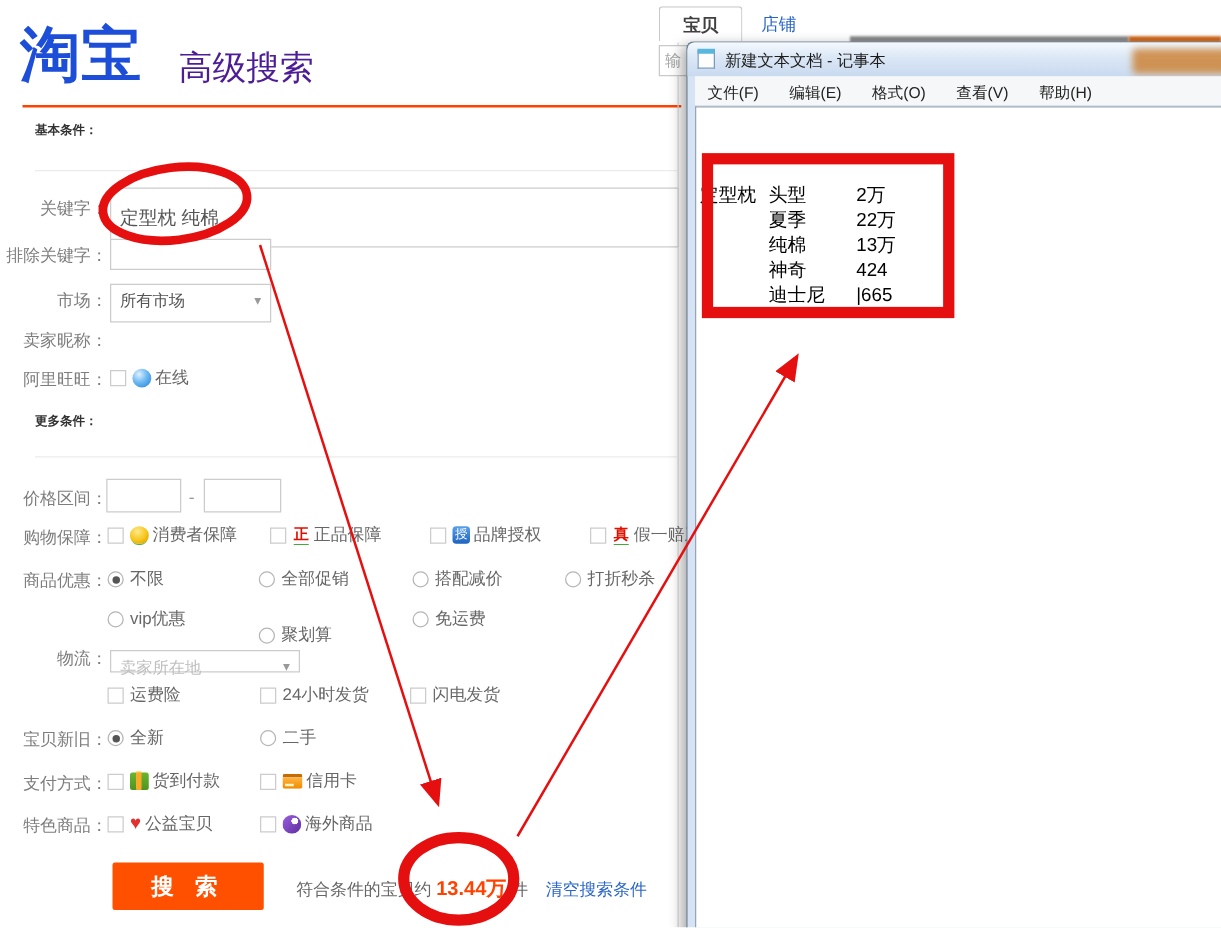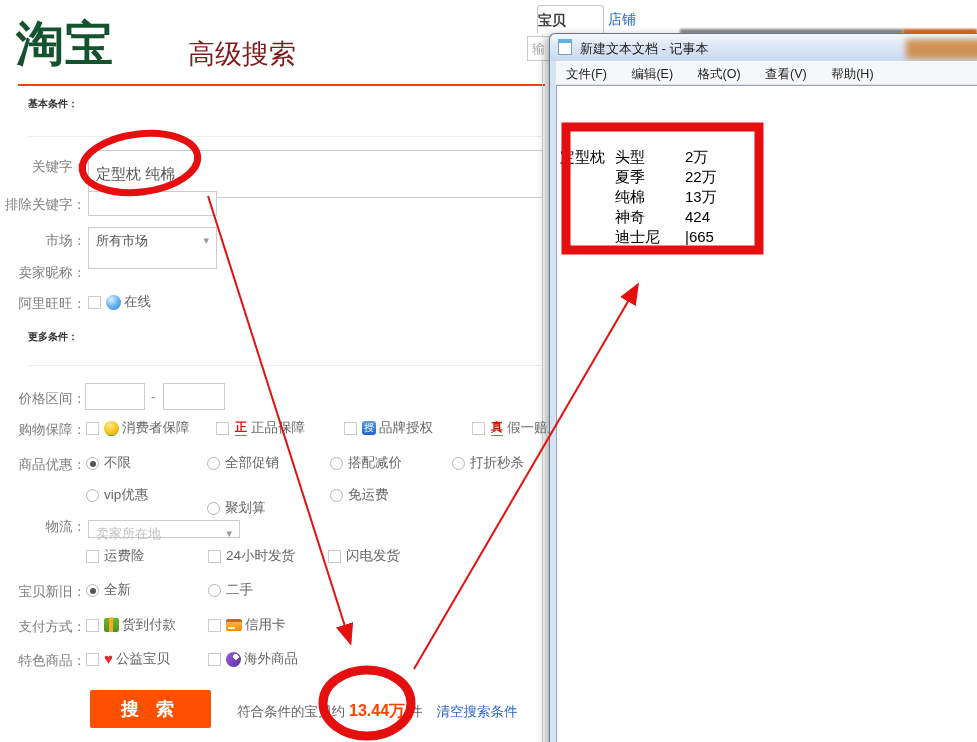--- a/index.html
+++ b/index.html
@@ -1,26 +1,26 @@
 <!DOCTYPE html>
 <html><head>
 <meta charset="utf-8">
 <style>
   * { margin:0; padding:0; box-sizing:border-box; }
   html,body { background:#fff; }
   body { font-family:"Liberation Sans","DejaVu Sans",sans-serif; }
   #stage { position:relative; width:977px; height:742px; overflow:hidden; background:#fff; }
 
   
-  .logo { position:absolute; left:16px; top:12px; font-size:48px; font-weight:bold; color:#14532d; letter-spacing:1px; }
-  .logo-sub { position:absolute; left:143px; top:36px; font-size:27px; color:#7f1d1d;margin-left:45px; }
+  .logo { position:absolute; left:16px; top:12px; font-size:48px; font-weight:bold; color:#1d4ed8; letter-spacing:1px; }
+  .logo-sub { position:absolute; left:143px; top:36px; font-size:27px; color:#4c1d95; }
   .orange-rule { position:absolute; left:18px; top:84px; width:527px; height:2px; background:#ff4200; }
   .page-right-border { position:absolute; left:542px; top:34px; width:1px; height:708px; background:#d9d9d9; }
 
-  .tab { position:absolute; top:5px; height:28px; line-height:28px; font-size:14px;margin-left:10px; }
+  .tab { position:absolute; top:5px; height:28px; line-height:28px; text-align:center; font-size:14px; }
   .tab-active { left:527px; width:67px; background:#fff; border:1px solid #c9c9c9; border-bottom:none; border-radius:3px 3px 0 0; color:#404040; font-weight:bold; }
   .tab-link { left:598px; width:50px; color:#2a66c8; cursor:pointer; }
   .top-input { position:absolute; left:527px; top:36px; width:130px; height:25px; border:1px solid #c9c9c9; font-size:13px; color:#aaa; padding:0 4px; background:#fff; }
 
   .sec-title { position:absolute; left:28px; font-size:10px; font-weight:bold; color:#333; }
   .divider { position:absolute; left:28px; width:514px; height:1px; background:#ececec; }
 
   .flabel { position:absolute; left:0; width:86px; text-align:right; font-size:13.5px; color:#7d7d7d; }
   .tinput { position:absolute; border:1px solid #ccc; background:#fff; font-size:14px; color:#555; padding:0 7px; font-family:inherit; }
   .tinput::placeholder { color:#ccc; }
@@ -92,21 +92,21 @@
   <div class="sec-title" style="top:97px">基本条件：</div>
   <div class="divider" style="top:136px"></div>
 
   <div class="flabel" style="top:158px">关键字：</div>
   <input class="tinput" style="left: 88px; top: 150px; width: 455px; height: 48px; font-size: 15px;" readonly="" value="定型枕 纯棉">
 
   <div class="flabel" style="top:196px">排除关键字：</div>
   <input class="tinput" style="left: 88px; top: 191px; width: 129px; height: 25px;" readonly="" value="">
 
   <div class="flabel" style="top:232px">市场：</div>
-  <div class="pseudo-select" style="left:88px;top:227px;width:129px;height:42px">
+  <div class="pseudo-select" style="left:88px;top:227px;width:129px;height:31px">
     <span>所有市场</span>
     <span class="chev">▾</span>
   </div>
 
   <div class="flabel" style="top:264px">卖家昵称：</div>
 
   <div class="flabel" style="top:295px">阿里旺旺：</div>
   <div class="opt" style="left:88px;top:293px">
     <span class="cb"></span><span class="icon i-wang"></span><span>在线</span>
   </div>

